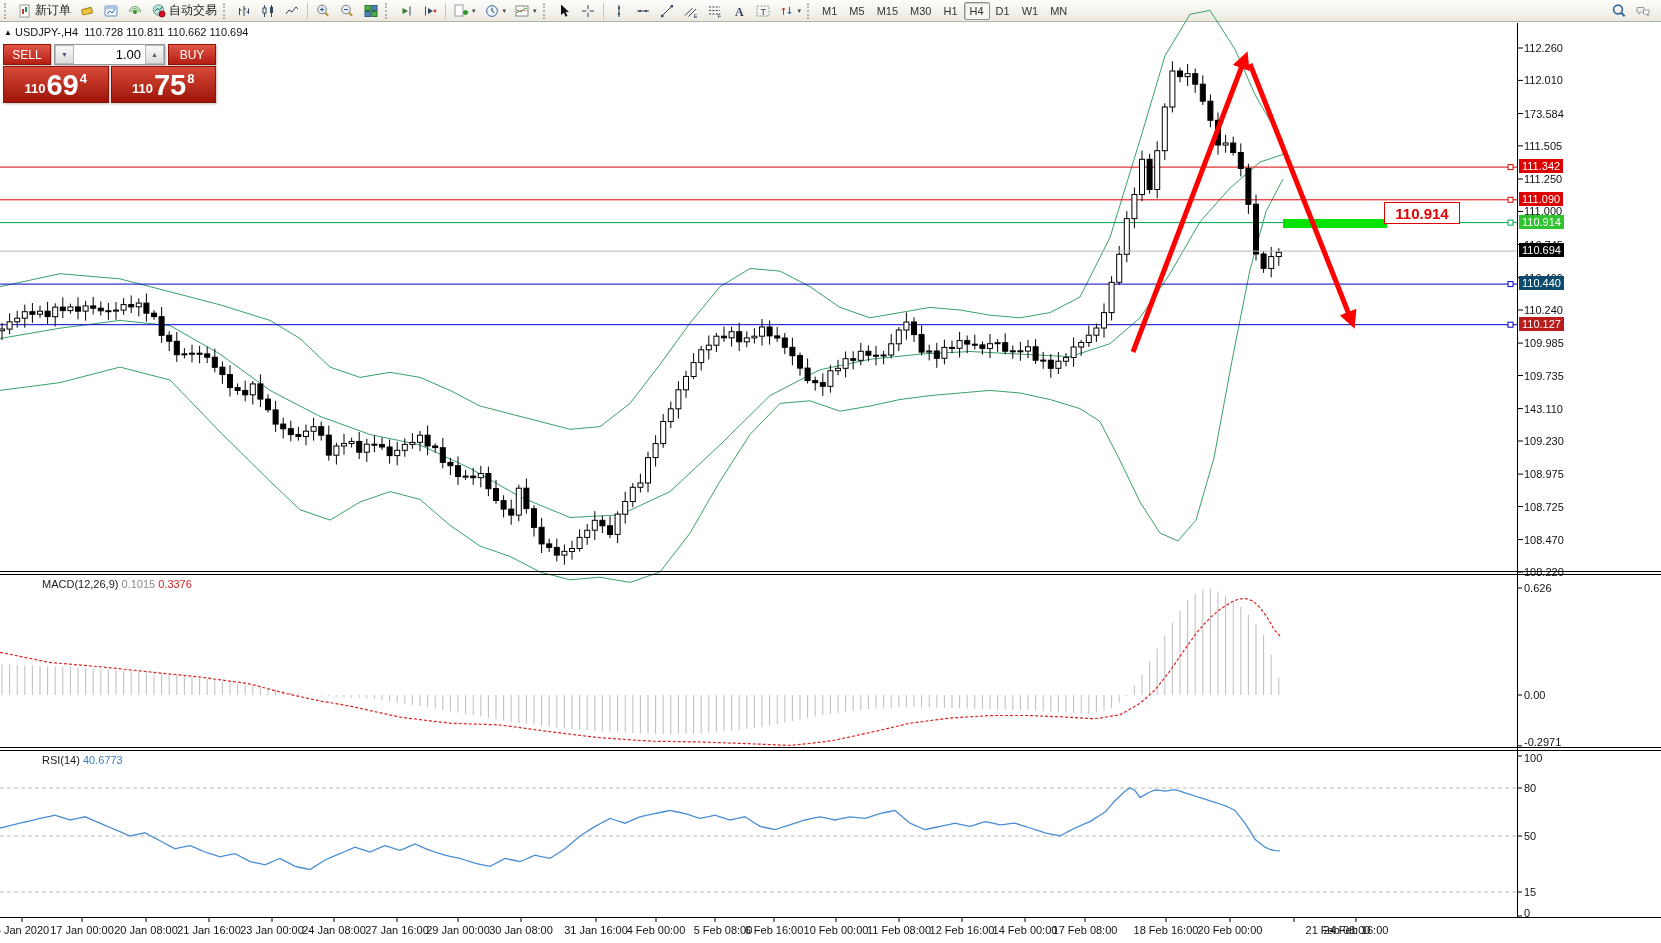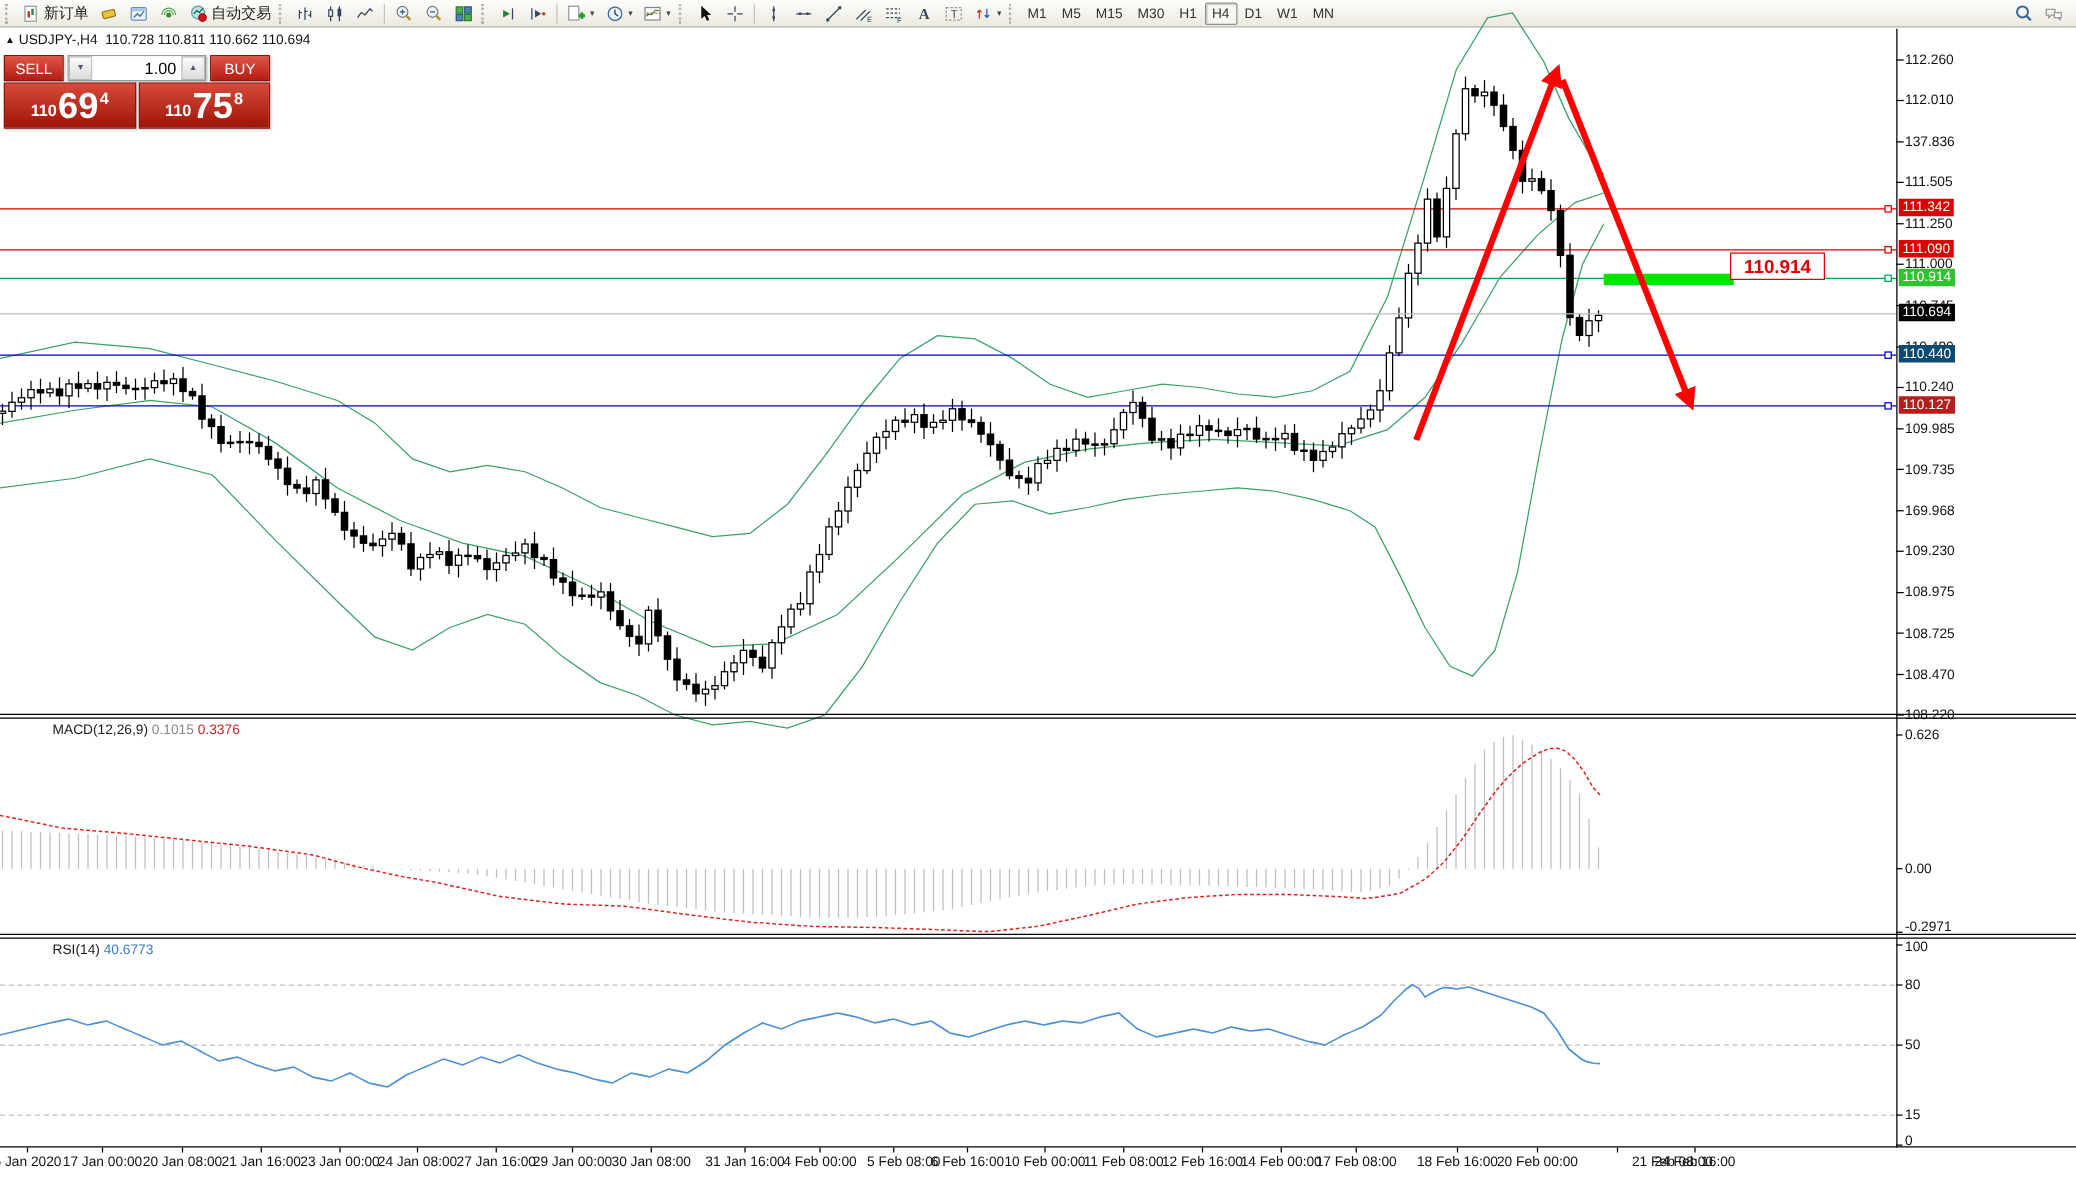--- a/index.html
+++ b/index.html
@@ -910,30 +910,30 @@
   <div class="indlab" style="left:2px;top:754px">
     <span>RSI(14)</span>
     <span style="color:#3a7ec2">40.6773</span>
   </div>
 
   <div id="ptag">110.914</div>
 
   <div id="price-axis">
       <div class="axlab" style="top: 42px;">112.260</div>
       <div class="axlab" style="top: 74.4257px;">112.010</div>
-      <div class="axlab" style="top: 107.5px;">137.836</div>
+      <div class="axlab" style="top: 107.5px;">173.584</div>
       <div class="axlab" style="top: 139.926px;">111.505</div>
       <div class="axlab" style="top: 173px;">111.250</div>
       <div class="axlab" style="top: 205.426px;">111.000</div>
       <div class="axlab" style="top: 238.5px;">110.745</div>
       <div class="axlab" style="top: 271.574px;">110.490</div>
       <div class="axlab" style="top: 304px;">110.240</div>
       <div class="axlab" style="top: 337.074px;">109.985</div>
       <div class="axlab" style="top: 369.5px;">109.735</div>
-      <div class="axlab" style="top: 402.574px;">169.968</div>
+      <div class="axlab" style="top: 402.574px;">143.110</div>
       <div class="axlab" style="top: 435px;">109.230</div>
       <div class="axlab" style="top: 468.074px;">108.975</div>
       <div class="axlab" style="top: 500.5px;">108.725</div>
       <div class="axlab" style="top: 533.574px;">108.470</div>
       <div class="axlab" style="top: 566px;">108.220</div>
       <div class="badge" style="top: 159.067px; background: rgb(221, 0, 0); color: rgb(255, 255, 255);">111.342</div>
       <div class="badge" style="top: 191.752px; background: rgb(221, 0, 0); color: rgb(255, 255, 255);">111.090</div>
       <div class="badge" style="top: 214.58px; background: rgb(47, 196, 47); color: rgb(255, 255, 255);">110.914</div>
       <div class="badge" style="top: 243.115px; background: rgb(0, 0, 0); color: rgb(255, 255, 255);">110.694</div>
       <div class="badge" style="top: 276.059px; background: #0c4a6e; color: rgb(255, 255, 255);">110.440</div>

